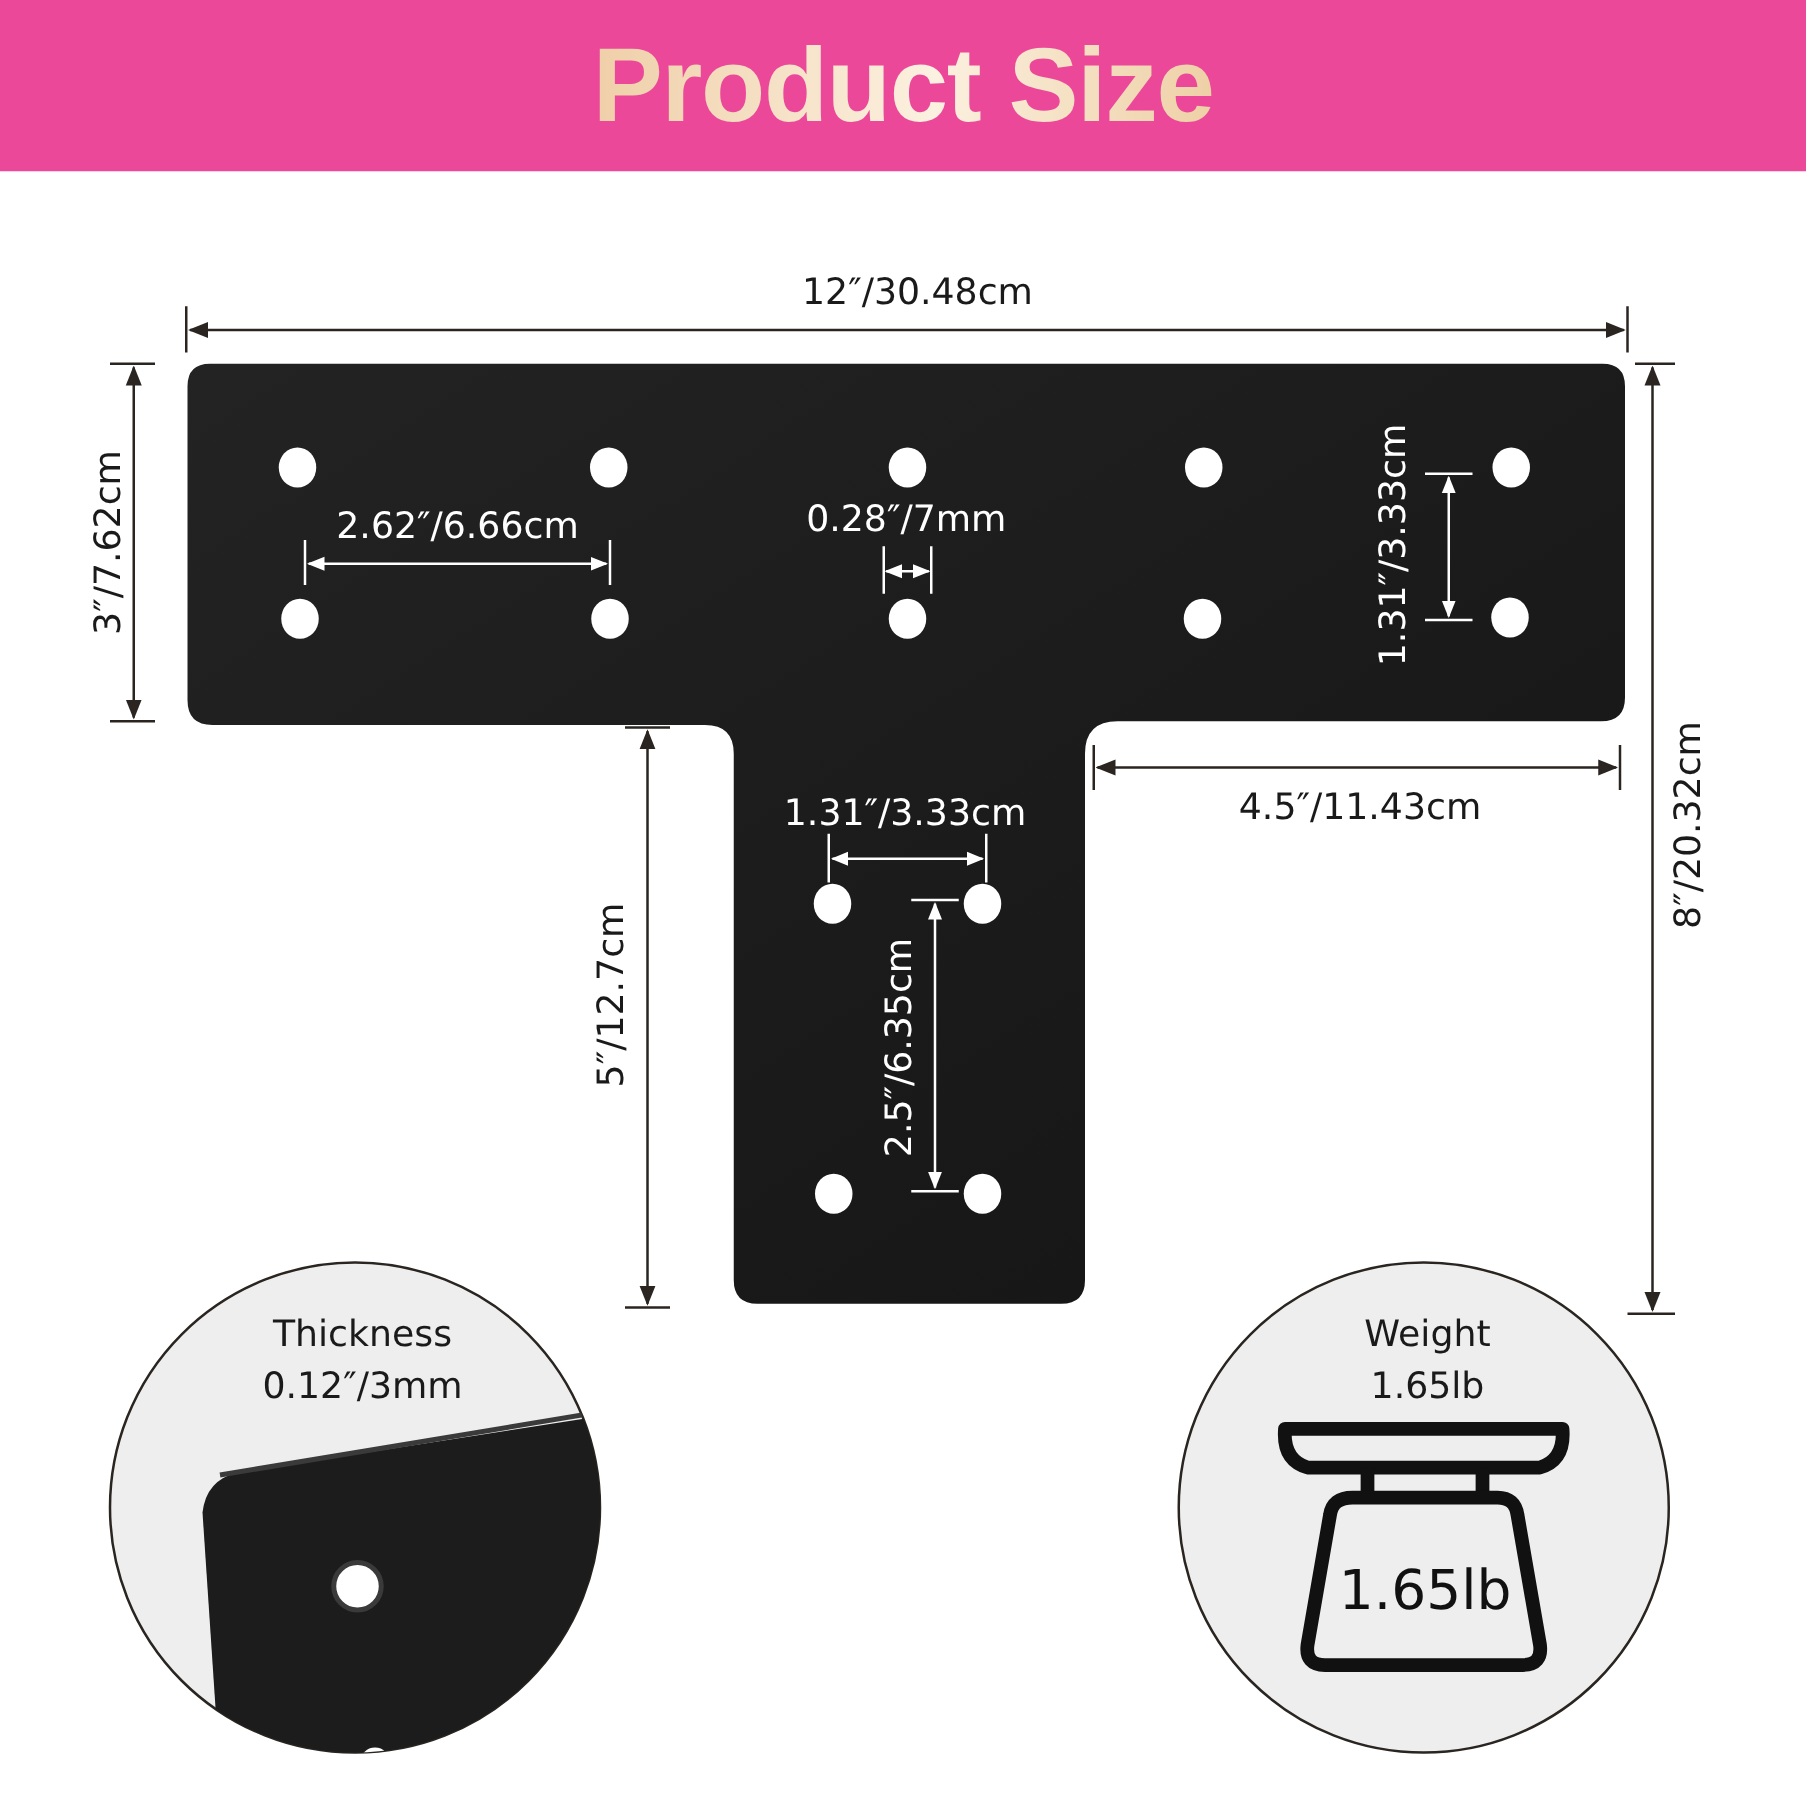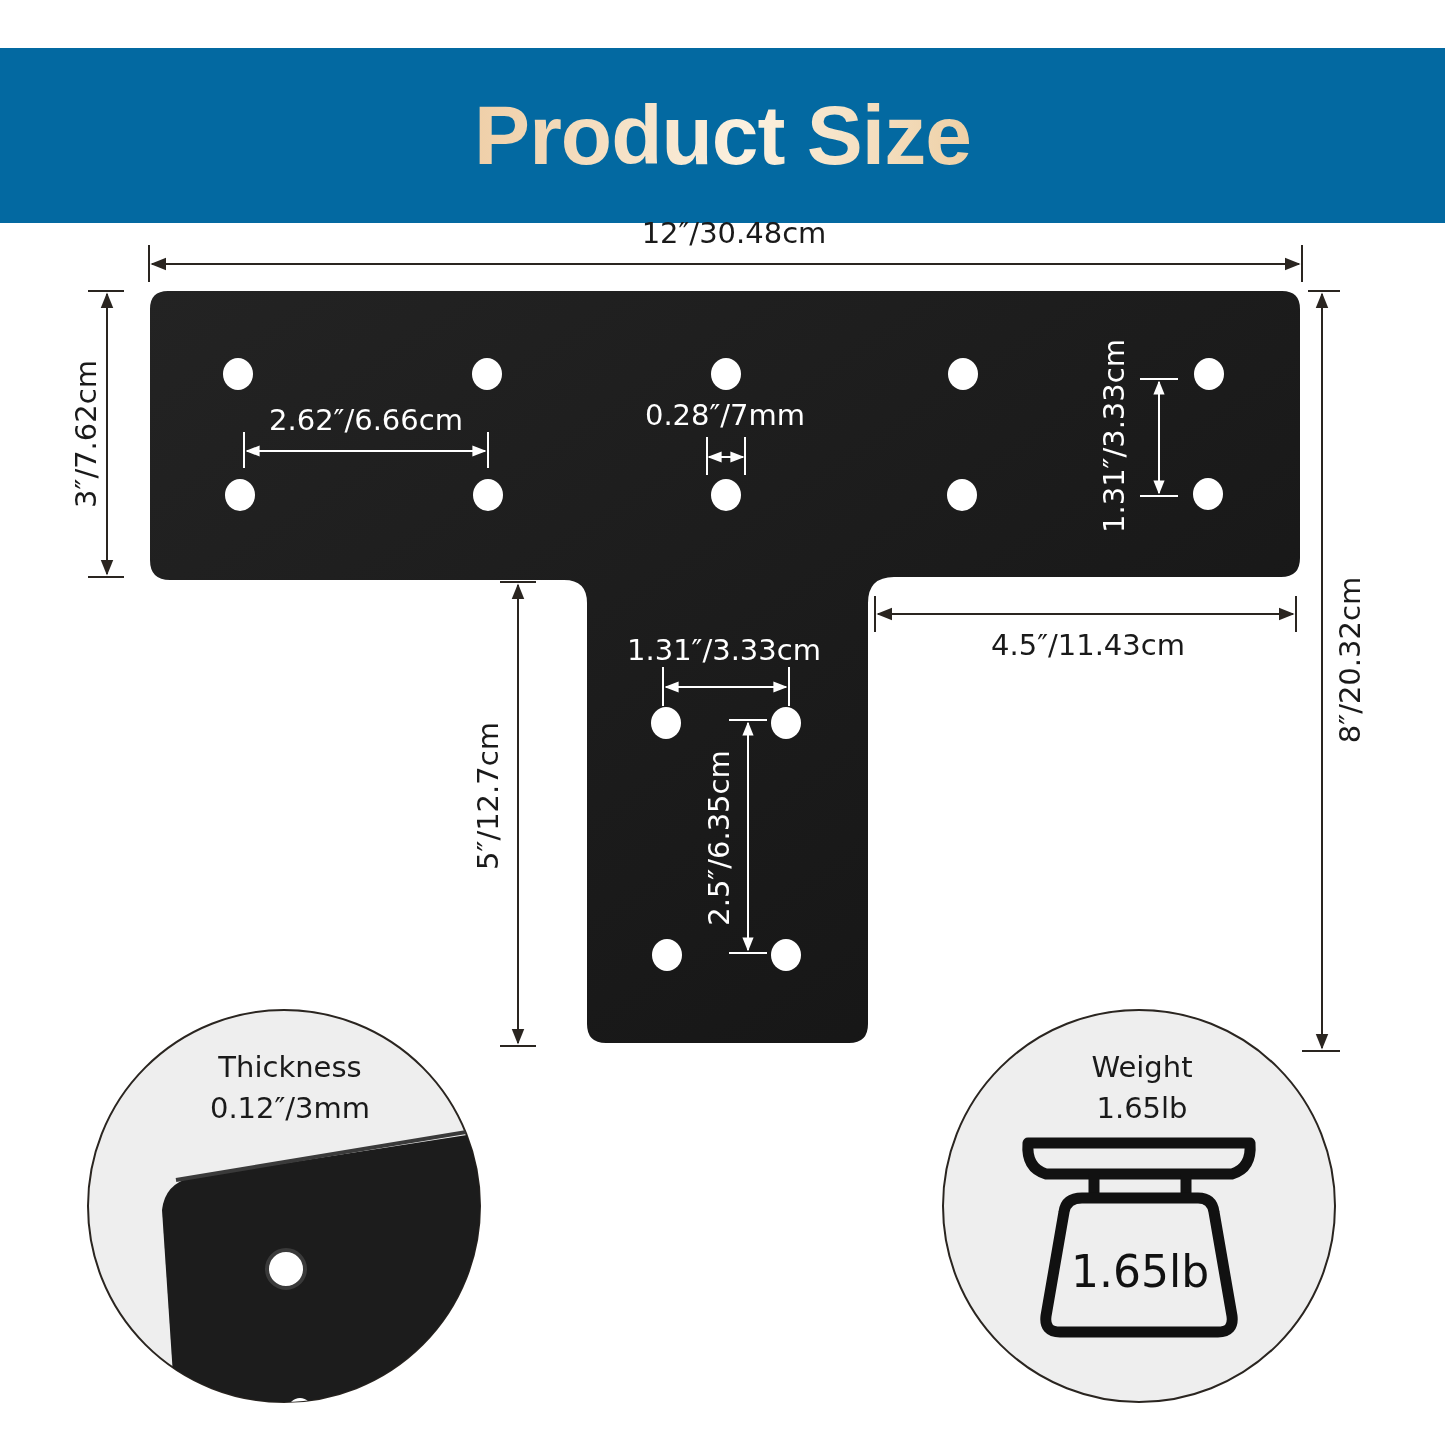--- a/index.html
+++ b/index.html
@@ -1,17 +1,17 @@
 <!DOCTYPE html>
 <html><head>
 <meta charset="utf-8">
 <style>
   html, body { margin:0; padding:0; }
   body { width:1445px; height:1445px; background:#ffffff; position:relative; overflow:hidden; font-family:"DejaVu Sans", sans-serif; }
-  .banner { position:absolute; left:0; top:0; width:1445px; height:175px; background:#0369a1; display:flex; align-items:center; justify-content:center;margin-top:48px; }
+  .banner { position:absolute; left:0; top:0; width:1445px; height:137px; background:#ec4899; display:flex; align-items:center; justify-content:center; }
   .banner-title { font-family:"Liberation Sans", sans-serif; font-weight:bold; font-size:84px; letter-spacing:-1px;
      background:linear-gradient(90deg,#efcfa8 0%,#fbf1e0 55%,#eed0a6 100%); -webkit-background-clip:text; background-clip:text; color:transparent; }
   svg.diagram { position:absolute; left:0; top:0; }
   .lbl { font-family:"DejaVu Sans", sans-serif; font-size:29px; }
   .lbl-dark { fill:#1a1a1a; }
   .lbl-white { fill:#ffffff; }
 </style>
 </head>
 <body>
 

